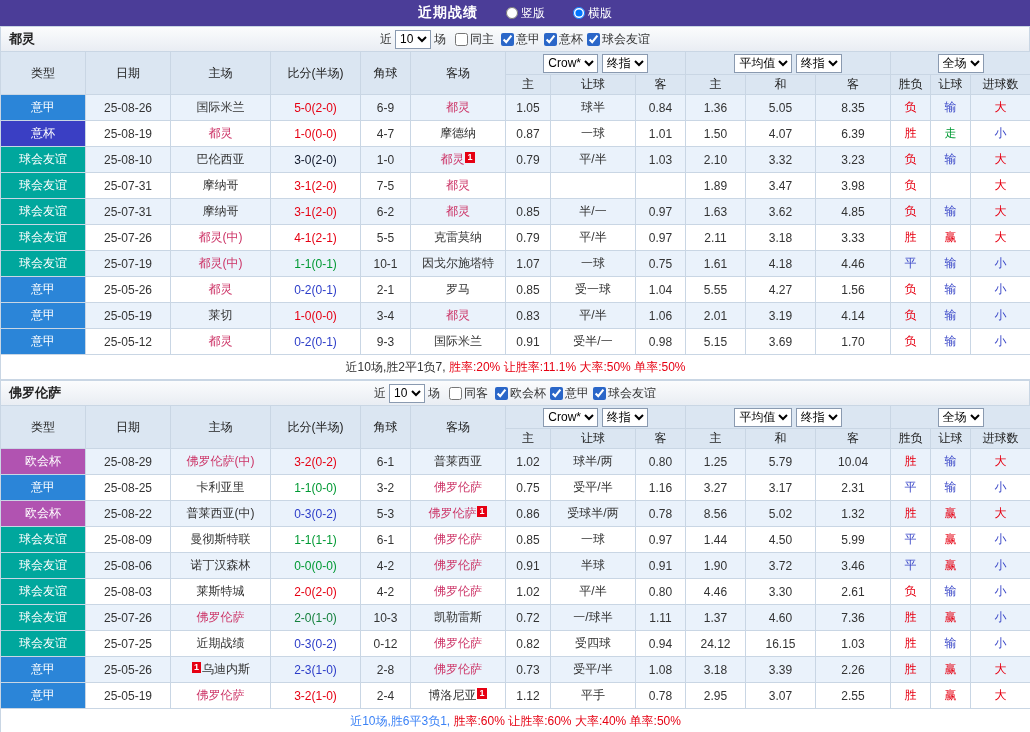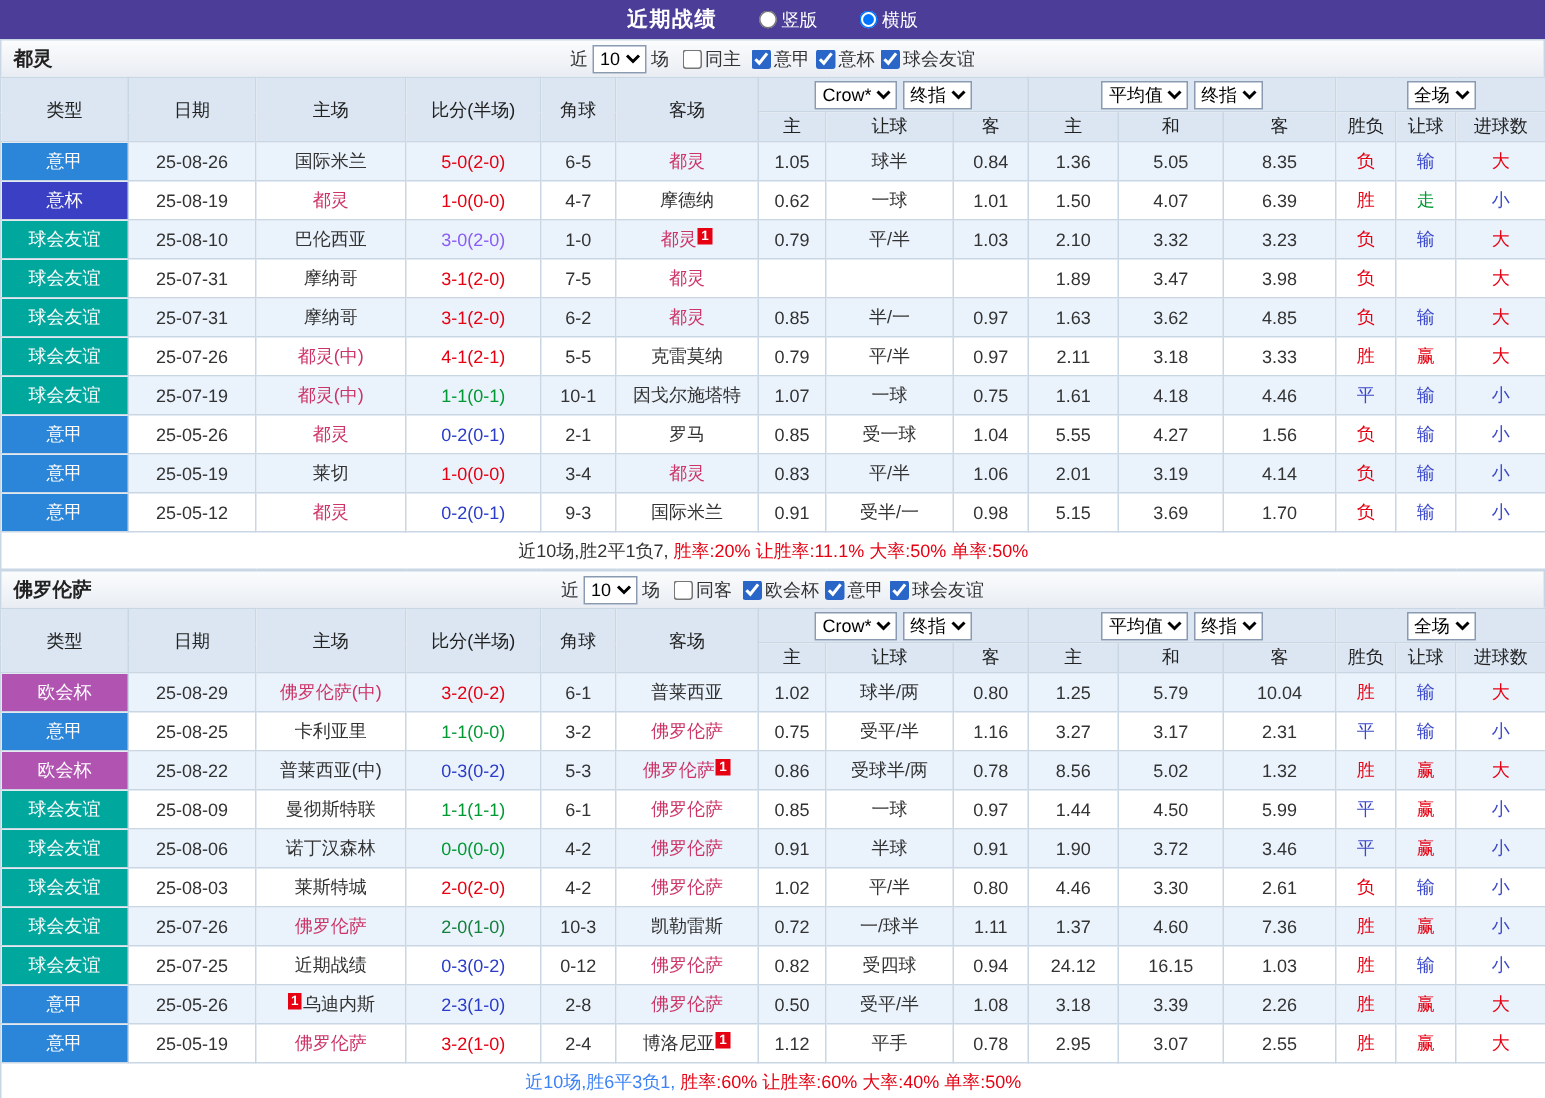--- a/index.html
+++ b/index.html
@@ -120,54 +120,54 @@
         <th>让球</th>
         <th>进球数</th>
       </tr>
     </thead>
     <tbody>
         <tr class="shade">
           <td class="type" style="background: rgb(43, 133, 216);">意甲</td>
           <td>25-08-26</td>
           <td><span class="team">国际米兰</span></td>
           <td style="color: rgb(230, 0, 18);">5-0(2-0)</td>
-          <td>6-5</td>
+          <td>6-9</td>
           <td><span class="team" style="color: rgb(204, 51, 102);">都灵</span></td>
           <td>1.05</td>
           <td>球半</td>
           <td>0.84</td>
           <td>1.36</td>
           <td>5.05</td>
           <td>8.35</td>
           <td style="color: rgb(230, 0, 18);">负</td>
           <td style="color: rgb(59, 72, 200);">输</td>
           <td style="color: rgb(230, 0, 18);">大</td>
         </tr>
         <tr>
           <td class="type" style="background: rgb(58, 63, 196);">意杯</td>
           <td>25-08-19</td>
           <td><span class="team" style="color: rgb(204, 51, 102);">都灵</span></td>
           <td style="color: rgb(230, 0, 18);">1-0(0-0)</td>
           <td>4-7</td>
           <td><span class="team">摩德纳</span></td>
-          <td>0.62</td>
+          <td>0.87</td>
           <td>一球</td>
           <td>1.01</td>
           <td>1.50</td>
           <td>4.07</td>
           <td>6.39</td>
           <td style="color: rgb(230, 0, 18);">胜</td>
           <td style="color: rgb(0, 153, 51);">走</td>
           <td style="color: rgb(59, 72, 200);">小</td>
         </tr>
         <tr class="shade">
           <td class="type" style="background: rgb(0, 167, 157);">球会友谊</td>
           <td>25-08-10</td>
           <td><span class="team">巴伦西亚</span></td>
-          <td style="color: #8b5cf6;">3-0(2-0)</td>
+          <td style="color: #0f172a;">3-0(2-0)</td>
           <td>1-0</td>
           <td><span class="team" style="color: rgb(204, 51, 102);">都灵</span><span class="rc">1</span></td>
           <td>0.79</td>
           <td>平/半</td>
           <td>1.03</td>
           <td>2.10</td>
           <td>3.32</td>
           <td>3.23</td>
           <td style="color: rgb(230, 0, 18);">负</td>
           <td style="color: rgb(59, 72, 200);">输</td>
@@ -517,21 +517,21 @@
           <td style="color: rgb(59, 72, 200);">输</td>
           <td style="color: rgb(59, 72, 200);">小</td>
         </tr>
         <tr class="shade">
           <td class="type" style="background: rgb(43, 133, 216);">意甲</td>
           <td>25-05-26</td>
           <td><span class="rc">1</span><span class="team">乌迪内斯</span></td>
           <td style="color: rgb(43, 60, 200);">2-3(1-0)</td>
           <td>2-8</td>
           <td><span class="team" style="color: rgb(204, 51, 102);">佛罗伦萨</span></td>
-          <td>0.50</td>
+          <td>0.73</td>
           <td>受平/半</td>
           <td>1.08</td>
           <td>3.18</td>
           <td>3.39</td>
           <td>2.26</td>
           <td style="color: rgb(230, 0, 18);">胜</td>
           <td style="color: rgb(230, 0, 18);">赢</td>
           <td style="color: rgb(230, 0, 18);">大</td>
         </tr>
         <tr>

